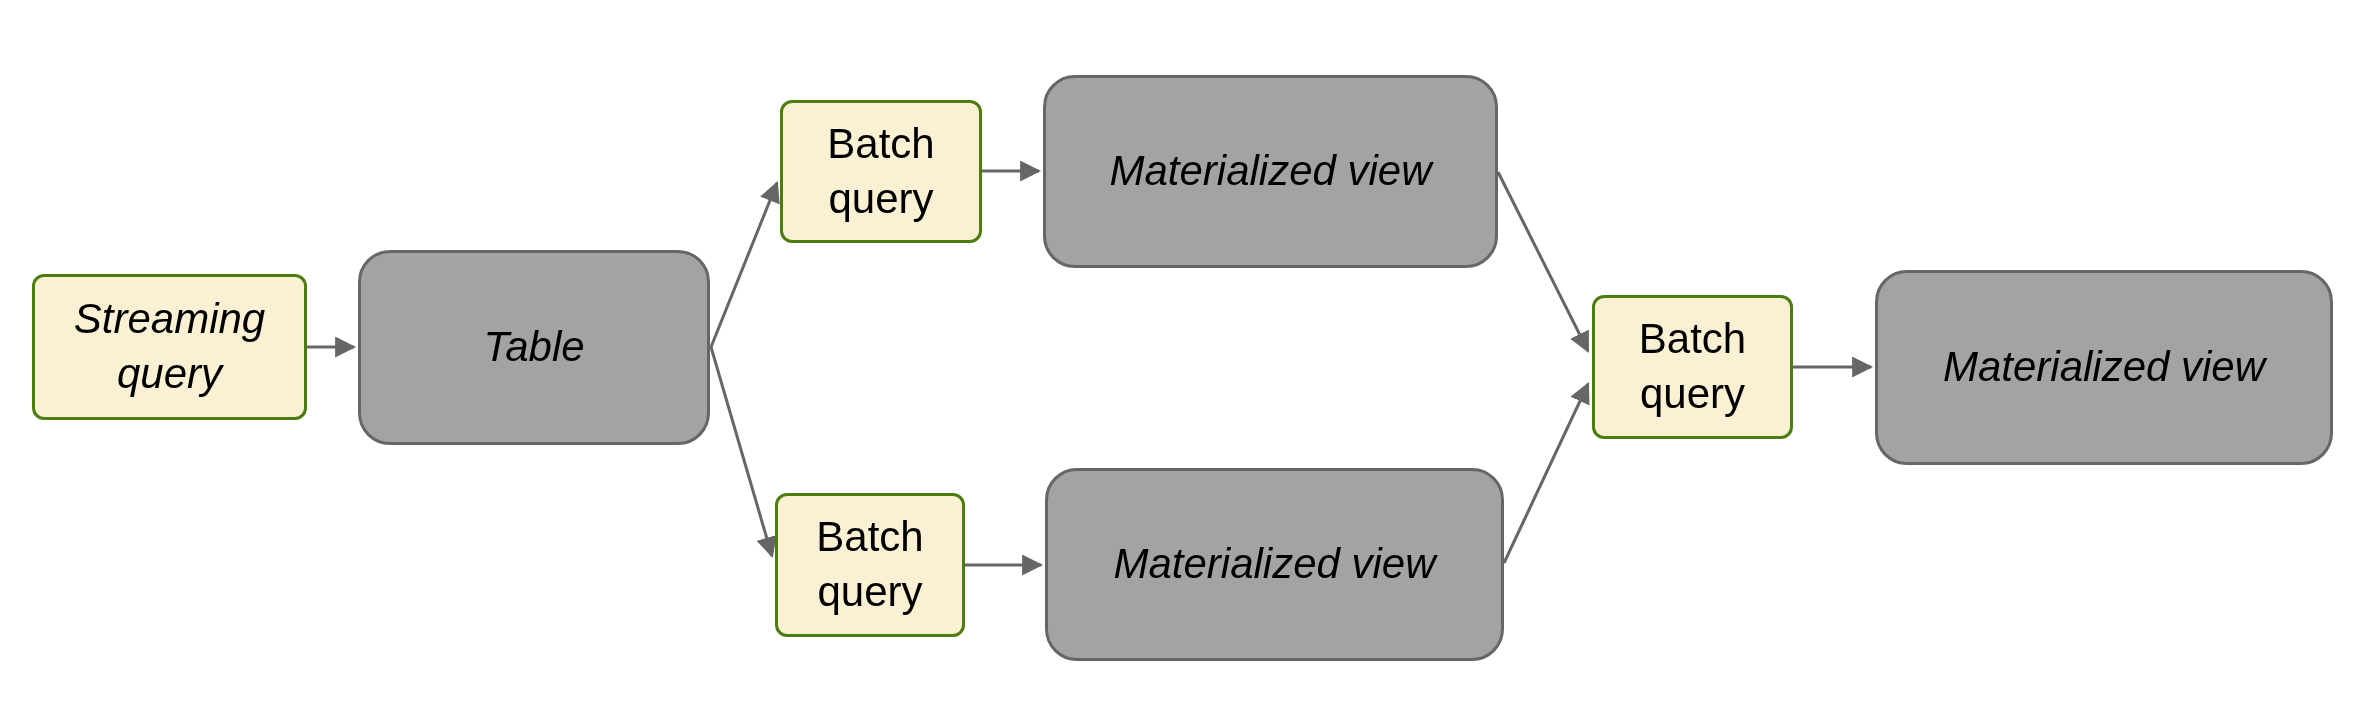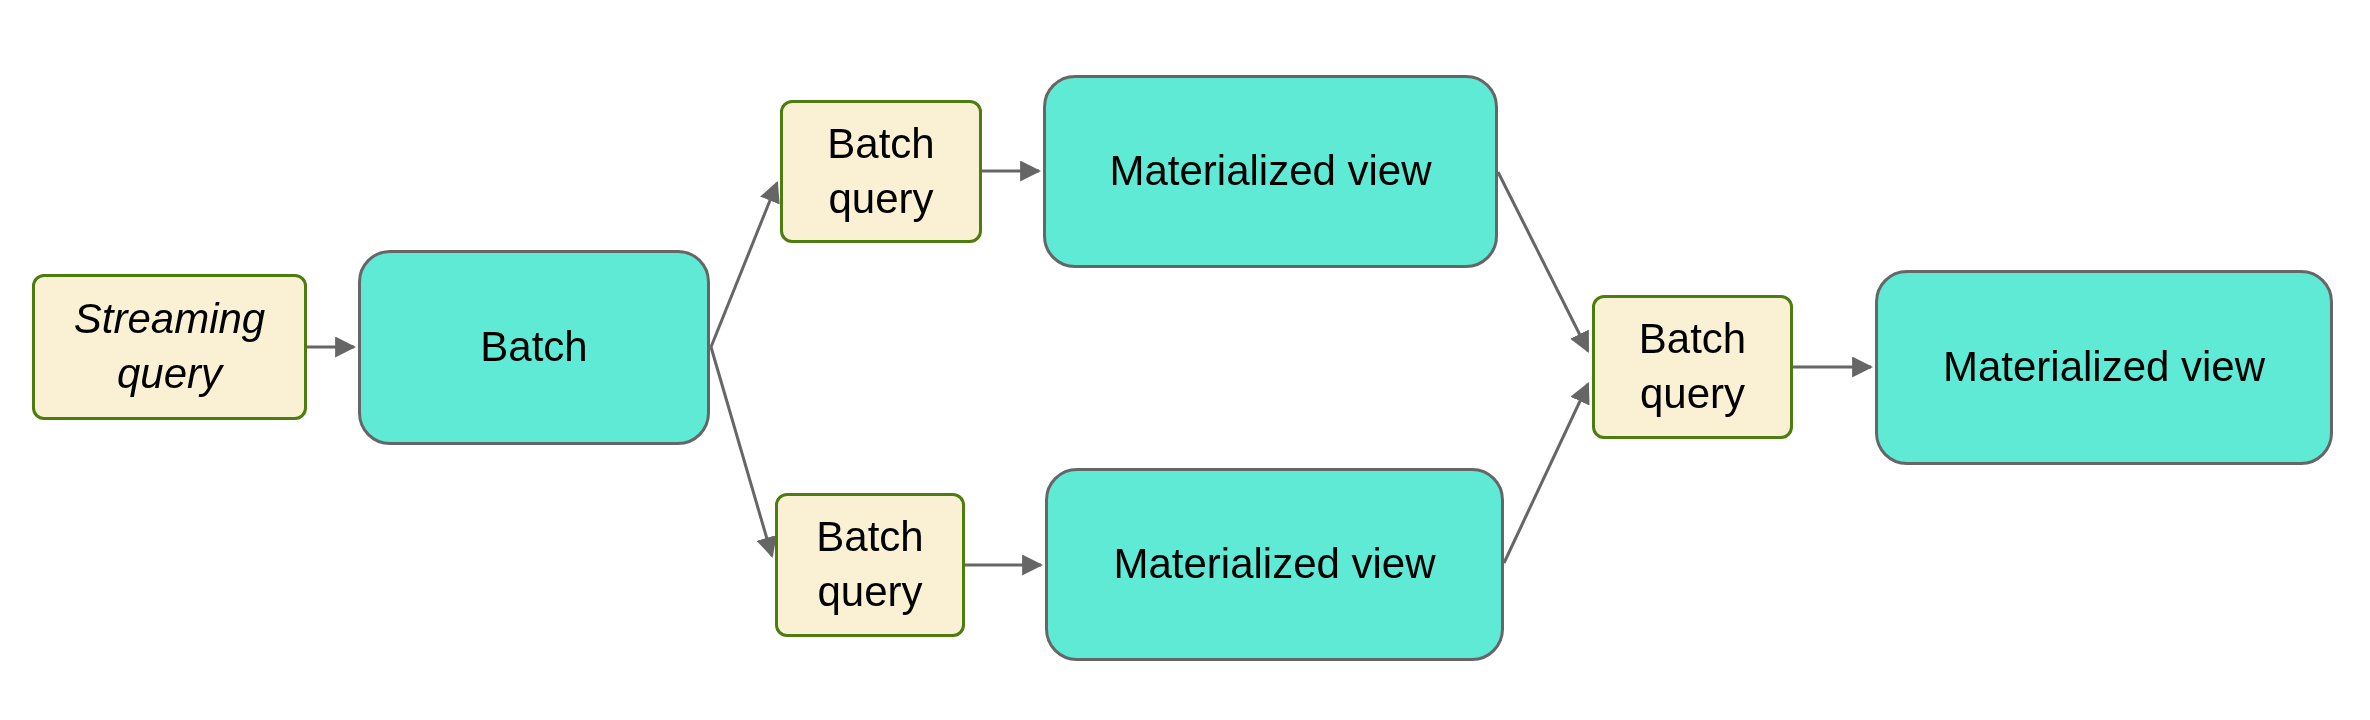--- a/index.html
+++ b/index.html
@@ -28,23 +28,24 @@
     line-height: 1.3;
     color: #000000;
   }
   .node .label { display: block; padding: 0 14px; }
   .query {
     background: #faf1d4;
     border: 3px solid #4d7c0f;
     border-radius: 12px;
   }
   .view {
-    background: #5eead4;
+    background: #a3a3a3;
     border: 3px solid #666666;
     border-radius: 32px;
+    font-style: italic;
   }
   
   #n-streaming   { left: 32px;   top: 274px; width: 275px; height: 146px; font-style: italic; }
   #n-table       { left: 358px;  top: 250px; width: 352px; height: 195px; }
   #n-batch-top   { left: 780px;  top: 100px; width: 202px; height: 143px; }
   #n-mv-top      { left: 1043px; top: 75px;  width: 455px; height: 193px; }
   #n-batch-bot   { left: 775px;  top: 493px; width: 190px; height: 144px; }
   #n-mv-bot      { left: 1045px; top: 468px; width: 459px; height: 193px; }
   #n-batch-merge { left: 1592px; top: 295px; width: 201px; height: 144px; }
   #n-mv-final    { left: 1875px; top: 270px; width: 458px; height: 195px; }
@@ -76,21 +77,21 @@
     <line x1="1498" y1="172" x2="1588" y2="351" marker-end="url(#arrowhead)" stroke="#666666"></line>
     <line x1="1504" y1="563" x2="1588" y2="384" marker-end="url(#arrowhead)" stroke="#666666"></line>
     <line x1="1793" y1="367" x2="1871" y2="367" marker-end="url(#arrowhead)" stroke="#666666"></line>
   </svg>
 
   <div id="n-streaming" class="node query">
     <span class="label">Streaming query</span>
   </div>
 
   <div id="n-table" class="node view">
-    <span class="label">Batch</span>
+    <span class="label">Table</span>
   </div>
 
   <div id="n-batch-top" class="node query">
     <span class="label">Batch query</span>
   </div>
 
   <div id="n-mv-top" class="node view">
     <span class="label">Materialized view</span>
   </div>
 

